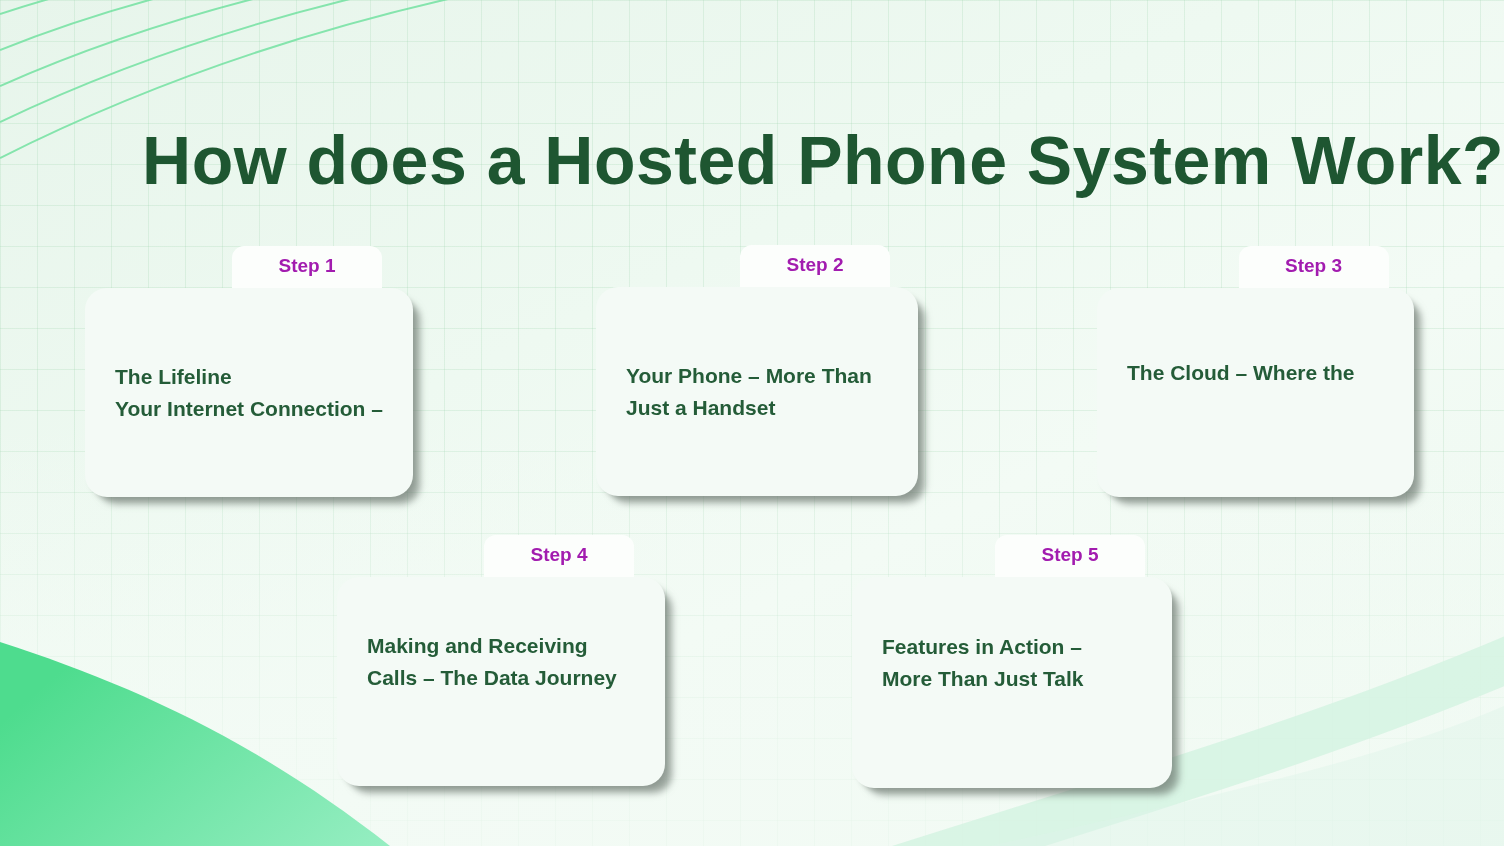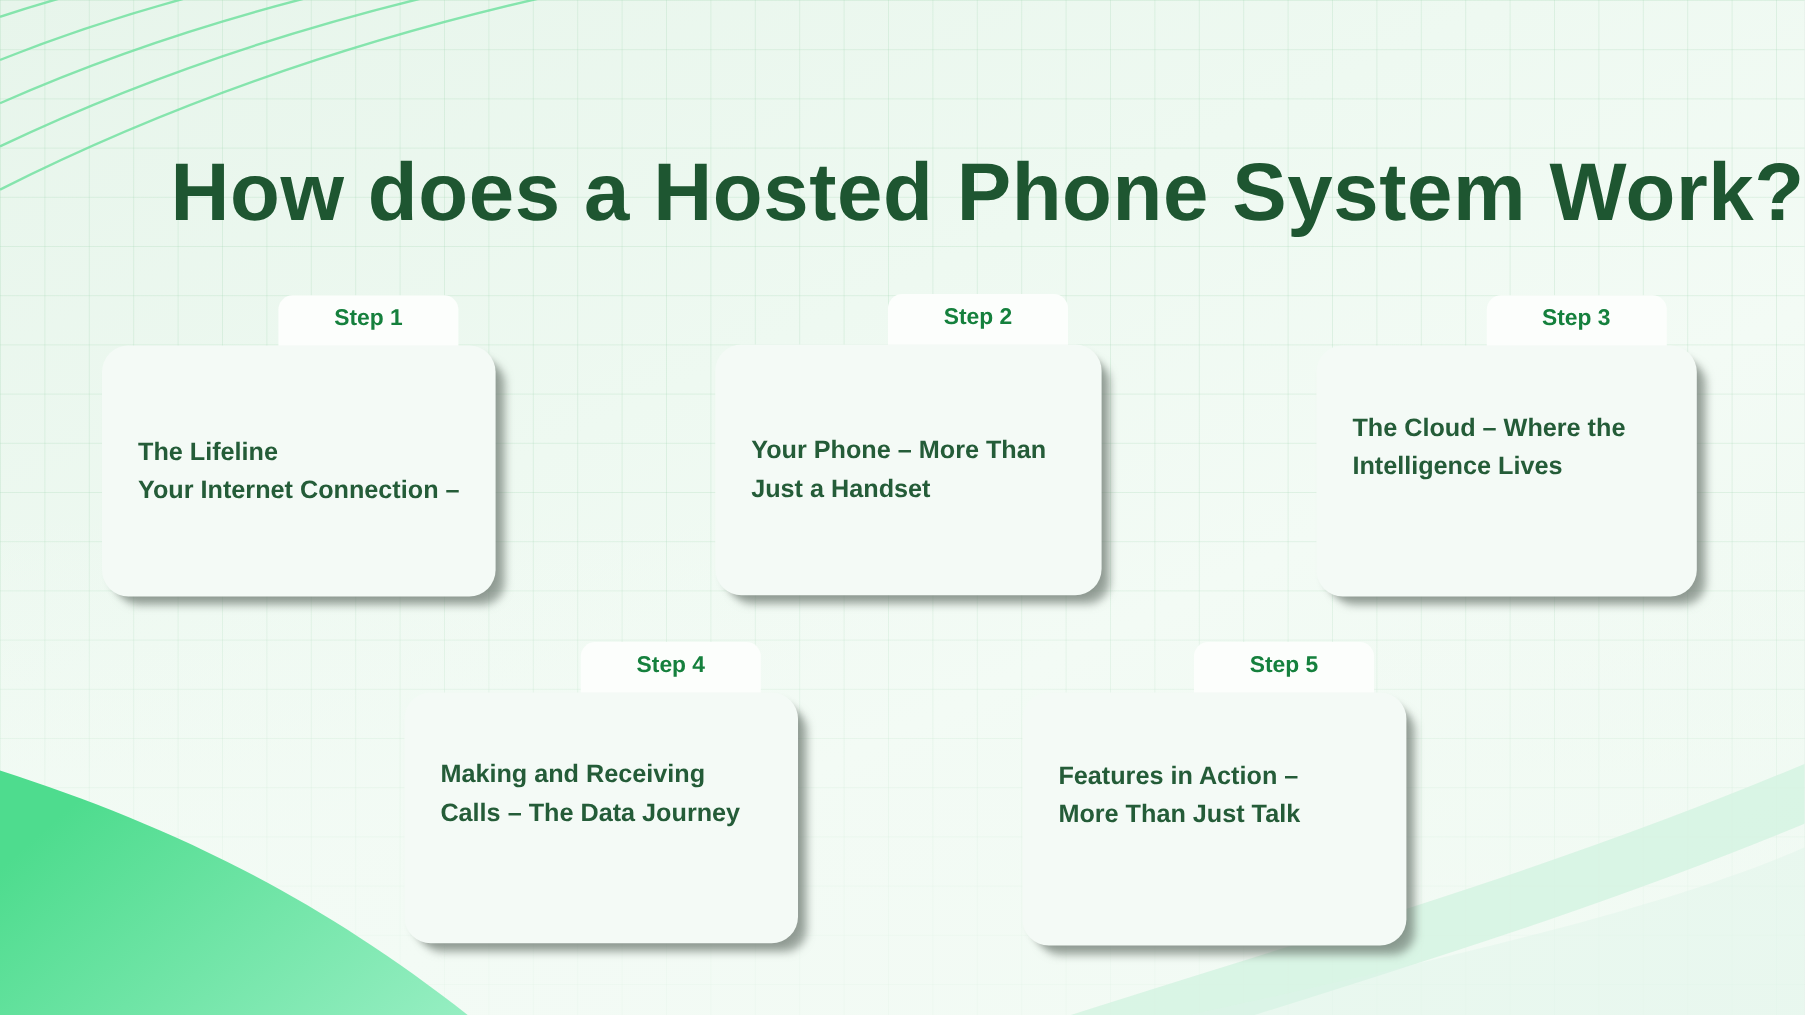--- a/index.html
+++ b/index.html
@@ -38,21 +38,21 @@
     top:-42px;left:calc(50% - 17px);
     width:150px;height:64px;
     background:#fcfefc;
     border-radius:12px;
     text-align:center;
   }
   .step-tab-label{
     display:inline-block;
     padding-top:9px;
     font-size:19px;font-weight:bold;
-    color:#15803d;
+    color:#a21caf;
   }
   .step-card{
     position:absolute;inset:0;
     background:#f4faf6;
     border-radius:22px;
     box-shadow:10px 10px 7px -3px rgba(100,112,104,0.60),
                3px 4px 5px -2px rgba(110,122,114,0.28);
     display:flex;flex-direction:column;justify-content:center;
     padding:0 30px;box-sizing:border-box;
   }
@@ -120,21 +120,20 @@
     </div>
   </div>
 
   <div class="step-module text-high" style="left:1097px;top:288px;width:317px;height:209px">
     <div class="step-tab">
       <span class="step-tab-label">Step 3</span>
     </div>
     <div class="step-card">
       <div class="card-title">
         <span class="line">The Cloud – Where the</span>
-        <span class="line">Intelligence Lives</span>
       </div>
     </div>
   </div>
 
   <div class="step-module text-high" style="left:337px;top:577px;width:328px;height:209px">
     <div class="step-tab">
       <span class="step-tab-label">Step 4</span>
     </div>
     <div class="step-card">
       <div class="card-title">

